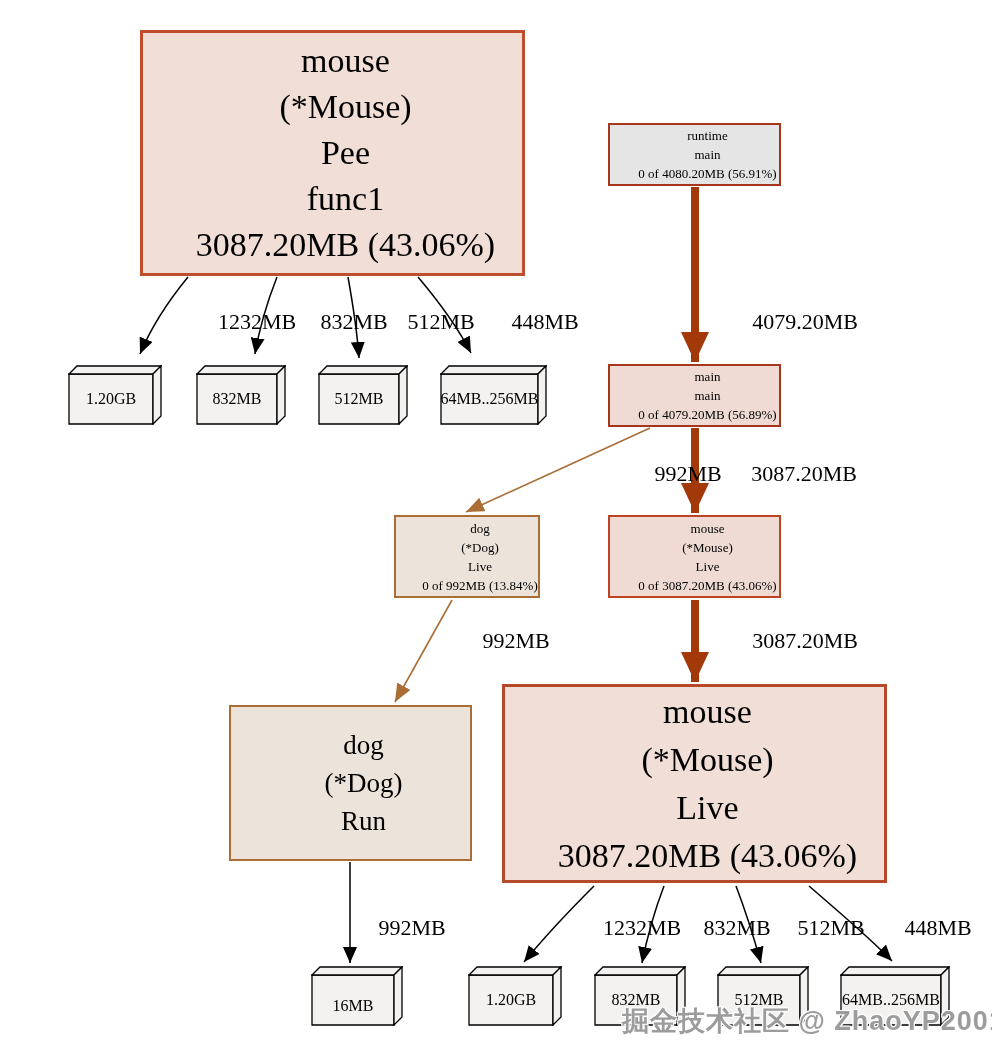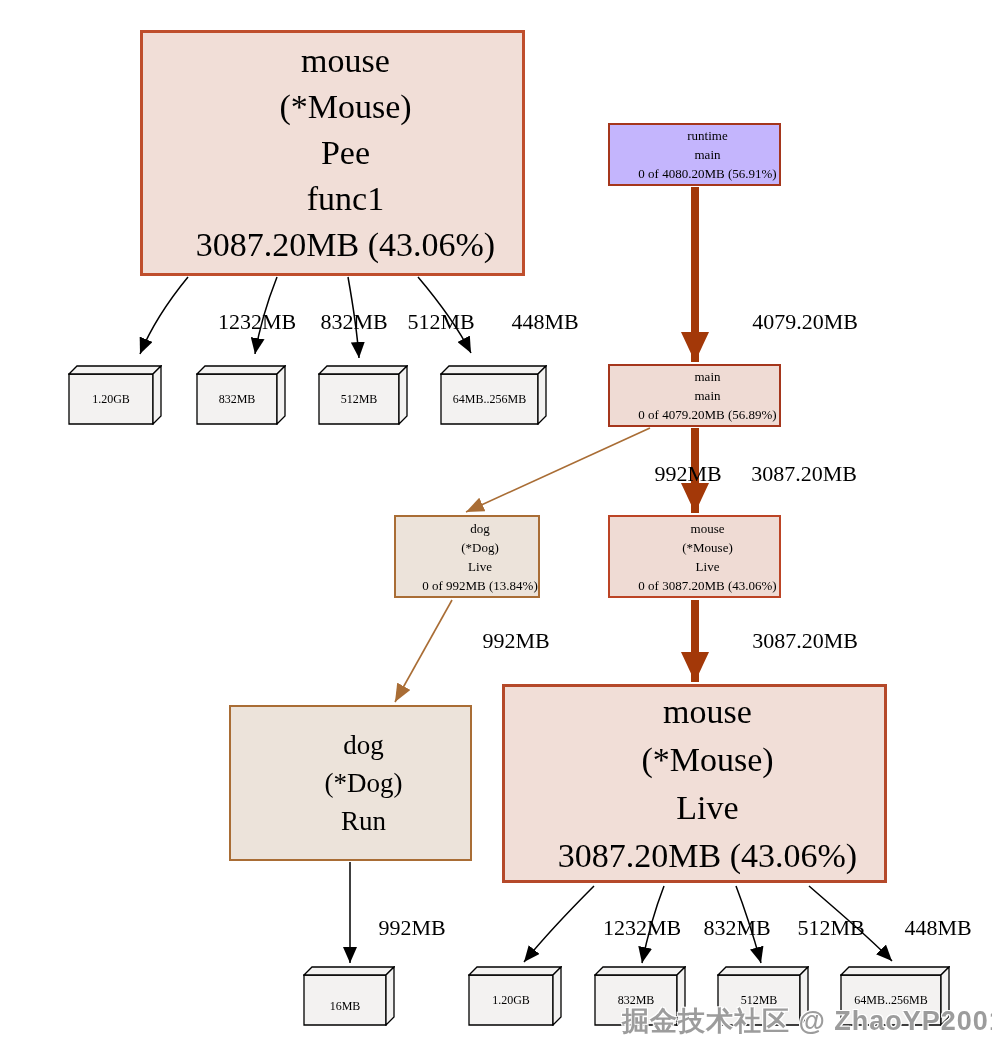--- a/index.html
+++ b/index.html
@@ -10,31 +10,31 @@
   #edges{position:absolute;left:0;top:0;width:992px;height:1057px;}
   .node{
     position:absolute;box-sizing:border-box;display:flex;flex-direction:column;
     align-items:center;justify-content:center;text-align:center;padding-left:26px;
   }
   .node div{white-space:nowrap;}
   .big{font-size:34px;line-height:46px;}
   .mid{font-size:27px;line-height:38px;}
   .small{font-size:13px;line-height:19px;}
   .n-pee{left:140px;top:30px;width:385px;height:246px;background:#f1ded7;border:3px solid #bf4e2c;}
-  .n-runtime{left:608px;top:123px;width:173px;height:63px;background:#c4b5fd;border:2.5px solid #a5361c;}
+  .n-runtime{left:608px;top:123px;width:173px;height:63px;background:#e5e5e5;border:2.5px solid #a5361c;}
   .n-main{left:608px;top:364px;width:173px;height:63px;background:#efdbd4;border:2.5px solid #a5361c;}
   .n-doglive{left:394px;top:515px;width:146px;height:83px;background:#ece3da;border:2px solid #a96d35;}
   .n-mouselive{left:608px;top:515px;width:173px;height:83px;background:#efdbd4;border:2.5px solid #bc4425;}
   .n-dogrun{left:229px;top:705px;width:243px;height:156px;background:#ece3da;border:2.5px solid #a96d35;line-height:38px;}
   .n-steal{left:502px;top:684px;width:385px;height:199px;background:#f1ded7;border:3px solid #b5492a;line-height:48px;}
   .leaf{position:absolute;}
   .leaf svg{position:absolute;left:0;top:0;}
   .leaf .lbl{
     position:absolute;left:0;top:8px;right:8px;bottom:0;display:flex;
-    align-items:center;justify-content:center;font-size:12px;white-space:nowrap;
+    align-items:center;justify-content:center;font-size:16px;white-space:nowrap;
   }
   .elabel{
     position:absolute;transform:translate(-50%,-50%);font-size:22px;
     white-space:nowrap;color:#000;margin-left:48px;
   }
   .watermark{
     position:absolute;left:622px;top:1003px;font-size:27px;font-weight:bold;
     font-family:"Liberation Sans","DejaVu Sans",sans-serif;
     color:rgba(148,148,148,0.92);white-space:nowrap;letter-spacing:1px;
     text-shadow:-1px -1px 0 #fff,1px -1px 0 #fff,-1px 1px 0 #fff,1px 1px 0 #fff;
@@ -146,21 +146,21 @@
   </div>
   <div class="leaf" style="left:440px;top:365px;width:107px;height:60px">
     <svg class="leaf3d" width="107" height="60">
         <polygon points="1,9 98,9 98,59 1,59" fill="#f3f2f1" stroke="#000" stroke-width="1.3"></polygon>
         <polygon points="1,9 9,1 106,1 98,9" fill="#f3f2f1" stroke="#000" stroke-width="1.3"></polygon>
         <polygon points="98,9 106,1 106,51 98,59" fill="#f3f2f1" stroke="#000" stroke-width="1.3"></polygon>
       </svg>
     <div class="lbl">64MB..256MB</div>
   </div>
 
-  <div class="leaf" style="left:303px;top:966px;width:92px;height:72px">
+  <div class="leaf" style="left:311px;top:966px;width:92px;height:72px">
     <svg class="leaf3d" width="92" height="60">
         <polygon points="1,9 83,9 83,59 1,59" fill="#f3f2f1" stroke="#000" stroke-width="1.3"></polygon>
         <polygon points="1,9 9,1 91,1 83,9" fill="#f3f2f1" stroke="#000" stroke-width="1.3"></polygon>
         <polygon points="83,9 91,1 91,51 83,59" fill="#f3f2f1" stroke="#000" stroke-width="1.3"></polygon>
       </svg>
     <div class="lbl">16MB</div>
   </div>
   <div class="leaf" style="left:468px;top:966px;width:94px;height:60px">
     <svg class="leaf3d" width="94" height="60">
         <polygon points="1,9 85,9 85,59 1,59" fill="#f3f2f1" stroke="#000" stroke-width="1.3"></polygon>

